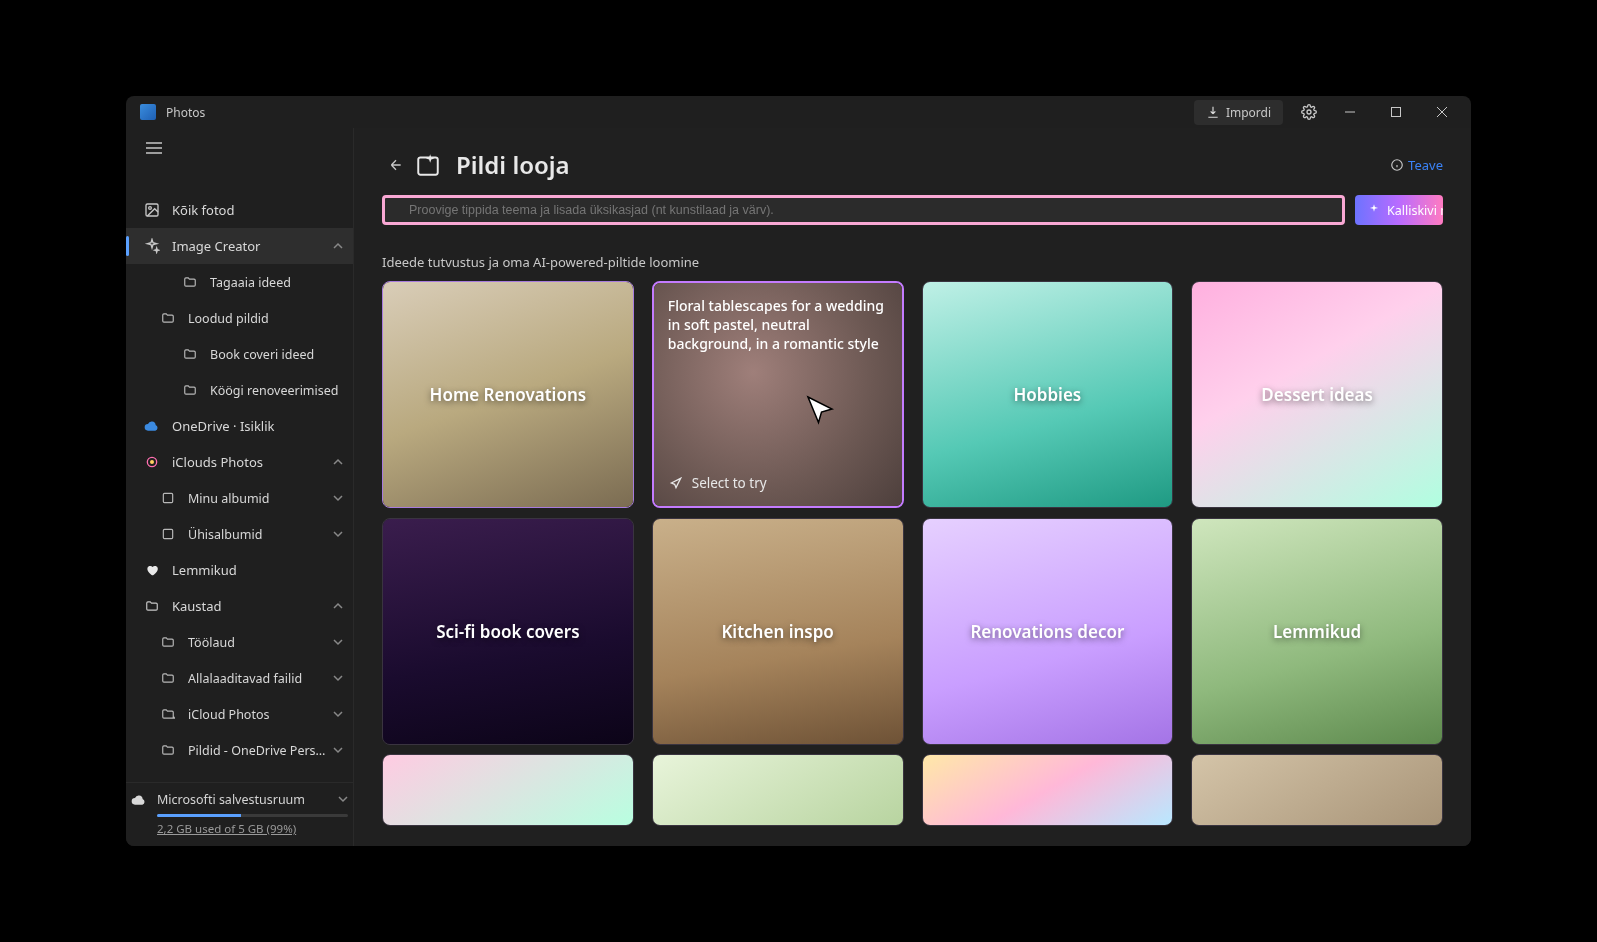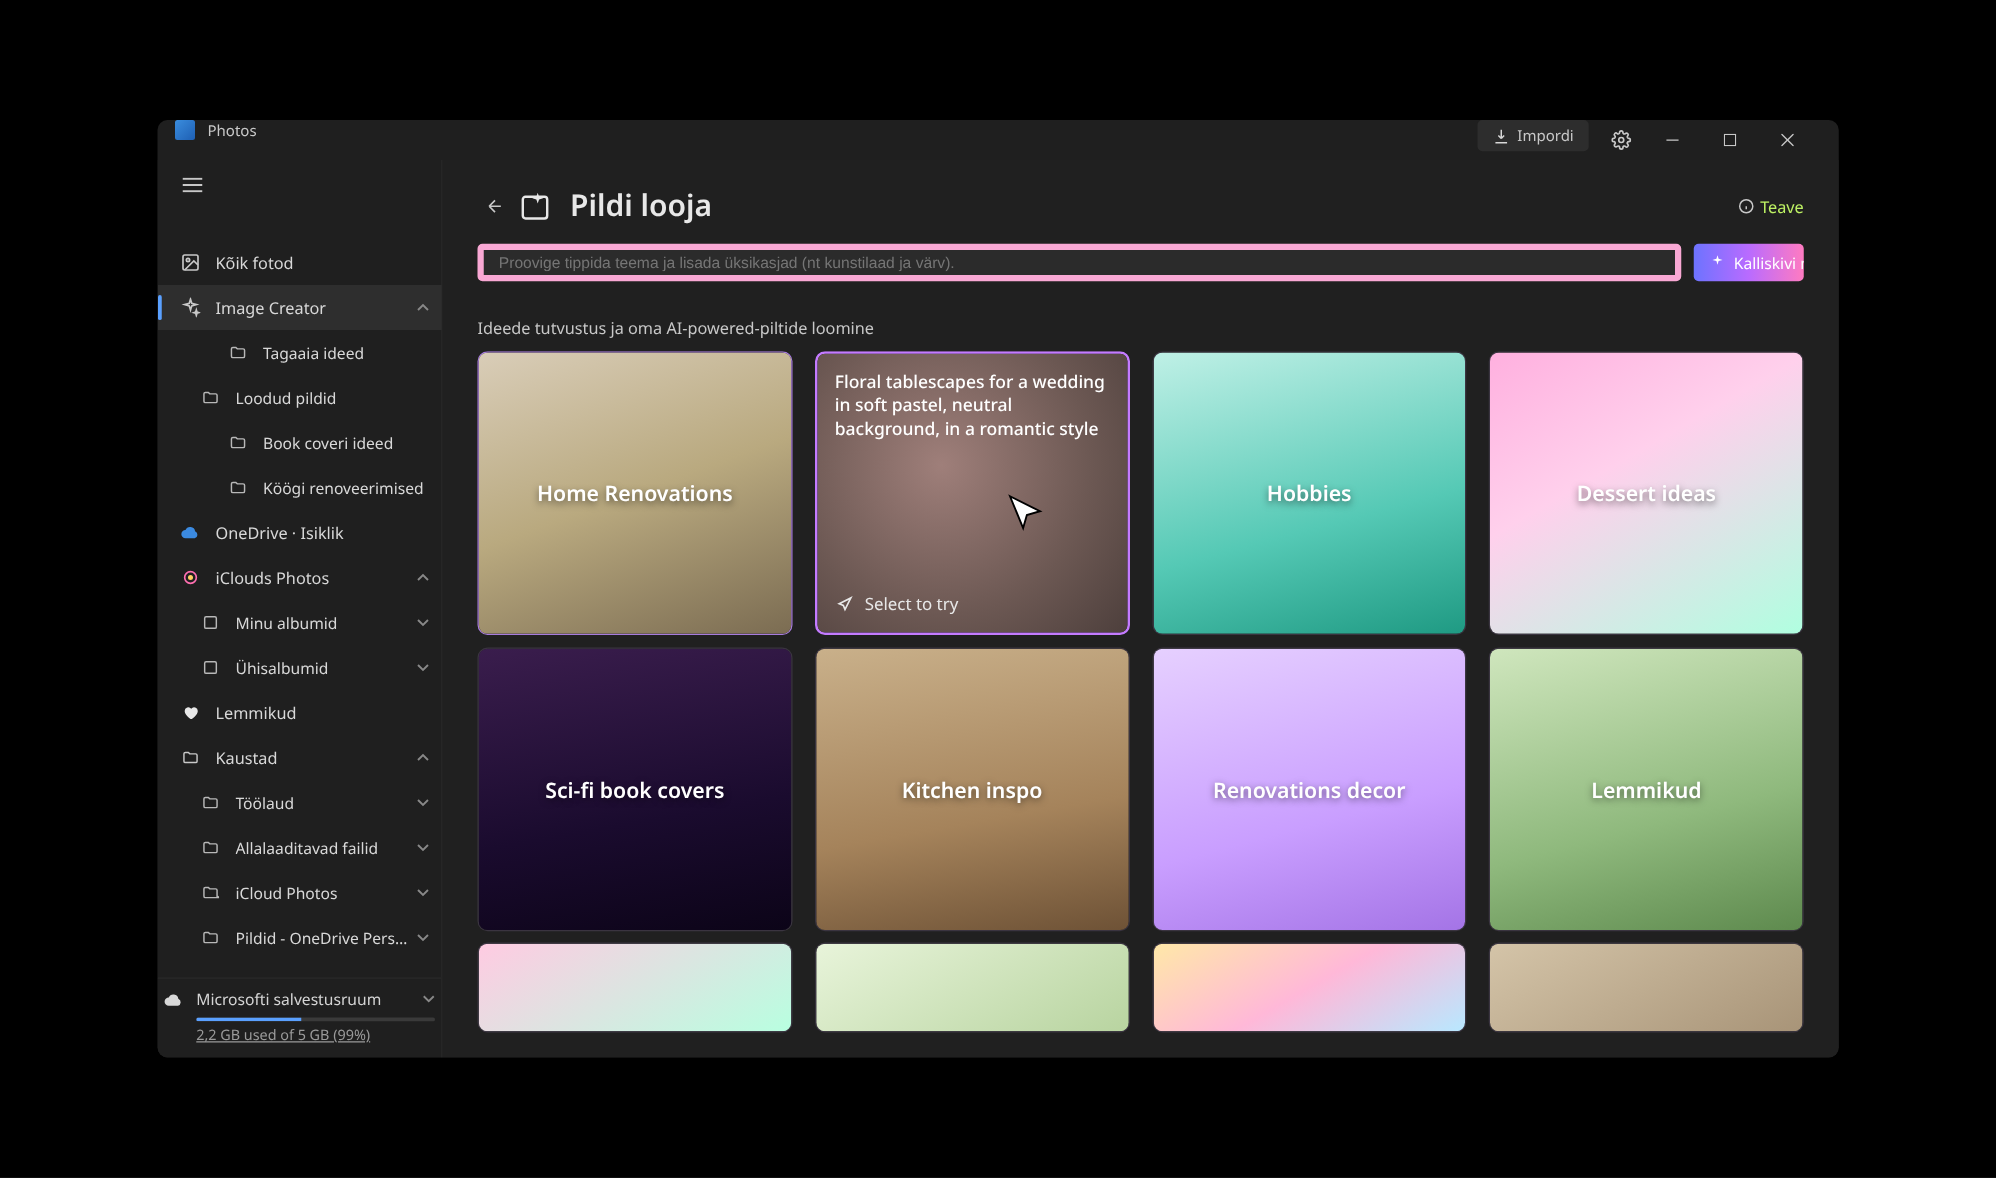--- a/index.html
+++ b/index.html
@@ -19,22 +19,22 @@
   background: #1f1f1f;
   border-radius: 8px;
   box-shadow: 0 4px 40px rgba(0,0,0,0.7);
   display: flex;
   flex-direction: column;
   overflow: hidden;
 }
 .titlebar {
   height: 32px;
   display: flex;
-  align-items: flex-start;
-  padding: 0 18px 0 14px;
+  align-items: center;
+  padding: 0 6px 0 14px;
   font-size: 12px;
   color: #c8c8c8;
 }
 .titlebar .app-icon {
   width: 16px; height: 16px;
   background: linear-gradient(135deg,#3a8dde,#1e5fb3);
   margin-right: 10px;
   border-radius: 2px;
 }
 .titlebar .title { flex: 0 0 auto; }
@@ -145,39 +145,39 @@
   display:flex;align-items:center;justify-content:center;
 }
 .page-title {
   font-size: 24px;
   font-weight: 600;
   flex: 1;
 }
 .info-btn {
   display: flex; align-items: center;
   font-size: 13px;
-  color: #bef264;
+  color: #3b82f6;
   cursor: pointer;
 }
 .info-btn svg { margin-right: 4px; }
 
 .promptbar {
   display: flex;
   padding: 0 28px;
   gap: 10px;
 }
 .promptbar input {
   flex: 1;
   height: 30px;
   background: #2b2b2b;
-  border: 5px solid #f9a8d4;
+  border: 3px solid #f9a8d4;
   border-radius: 4px;
   color: #bdbdbd;
   font-size: 12.5px;
-  padding: 0 12px;
+  padding: 0 24px;
   outline: none;
 }
 .gen-btn {
   height: 30px;
   padding: 0 12px;
   border-radius: 4px;
   background: linear-gradient(90deg,#6d73ff,#b96bff,#ff7bc1);
   color: #fff;
   font-size: 12.5px;
   display: flex; align-items: center;

